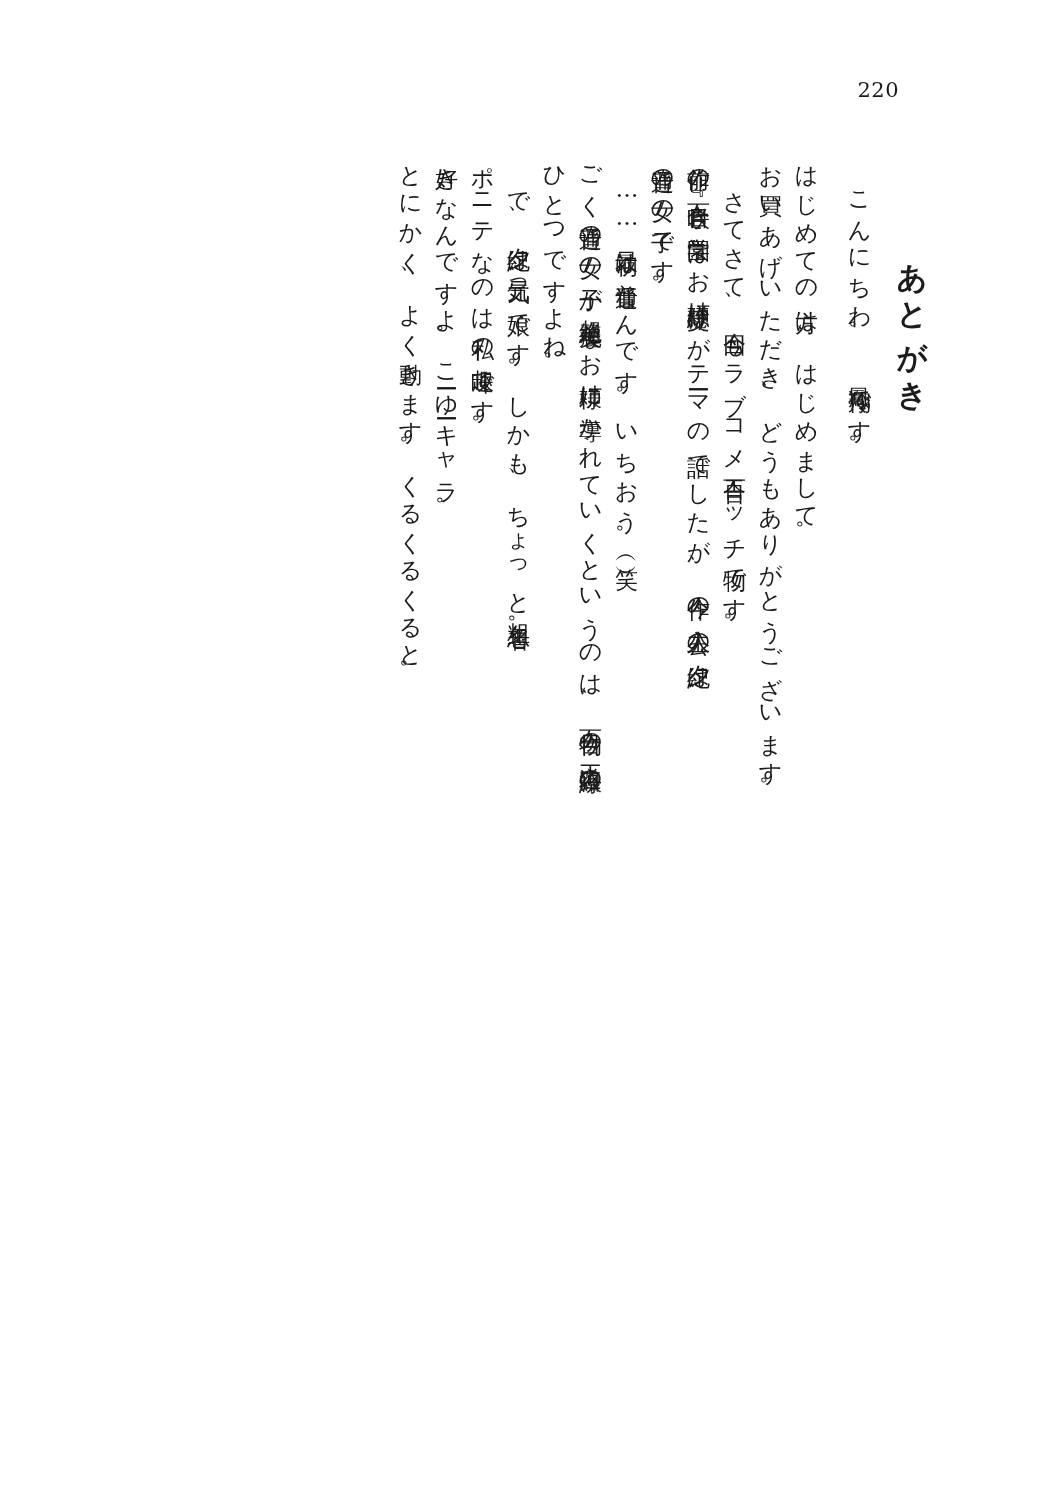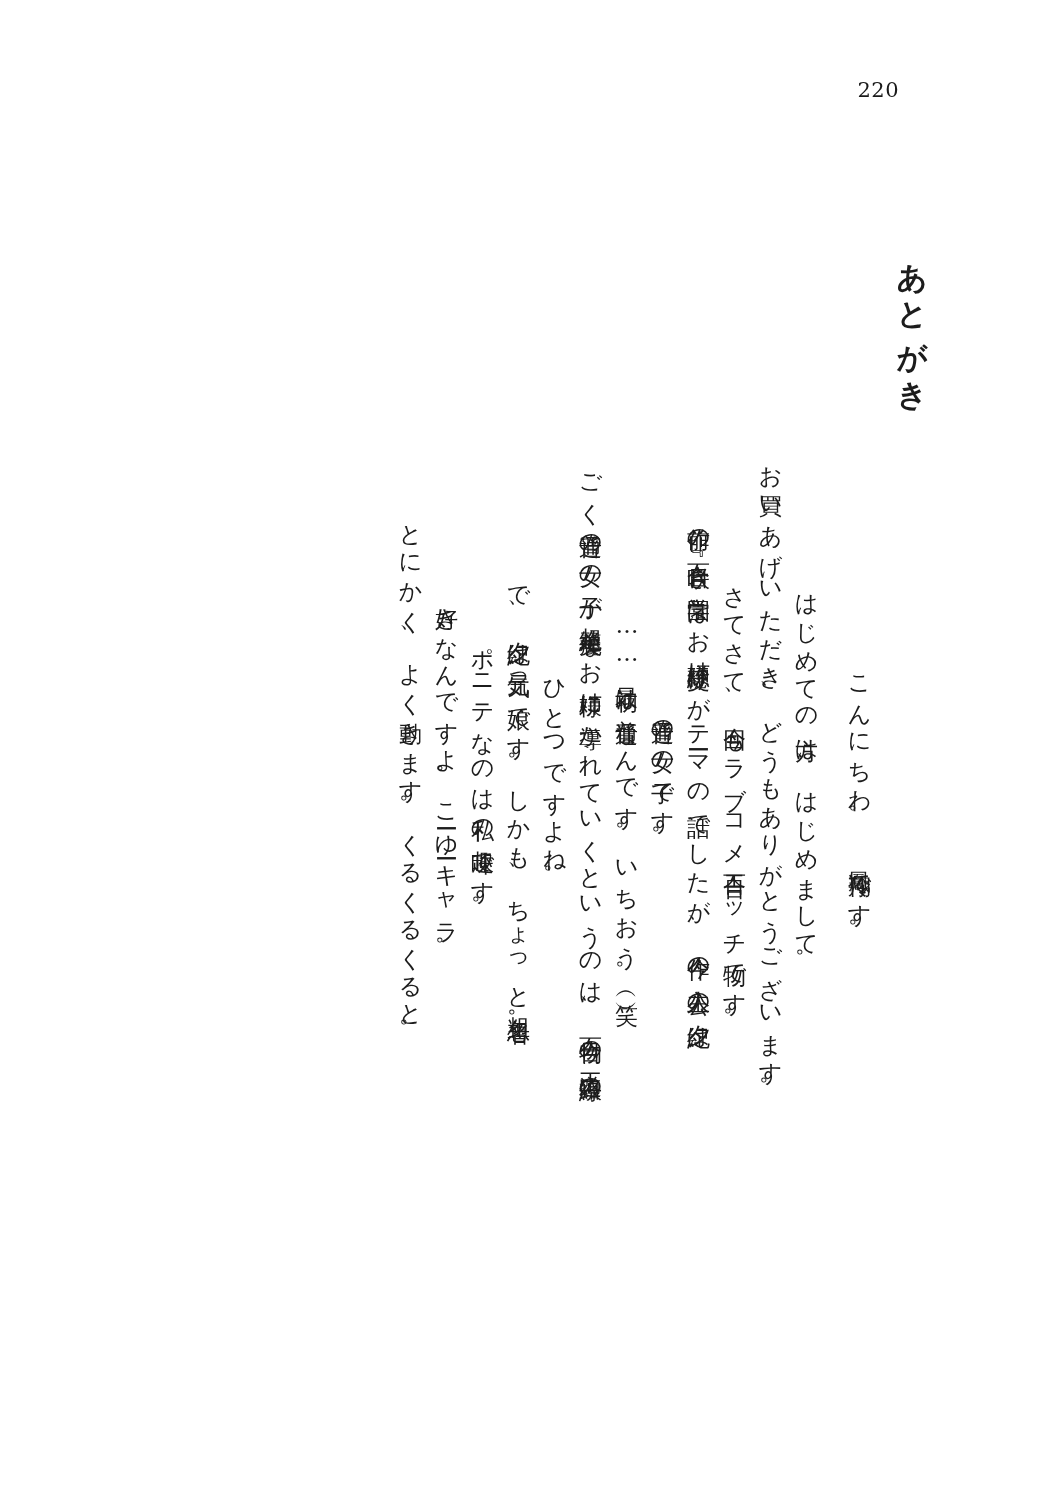--- a/index.html
+++ b/index.html
@@ -8,21 +8,20 @@
     background: #ffffff;
   }
   .page {
     position: relative;
     width: 1047px;
     height: 1500px;
     background: #ffffff;
     overflow: hidden;
     font-family: "DejaVu Serif", "Liberation Serif", serif;
     color: #1a1a1a;
-    text-align: center;
   }
   .page-number {
     position: absolute;
     top: 78px;
     right: 148px;
     font-size: 21px;
     letter-spacing: 0.5px;
     color: #1a1a1a;
     font-family: "DejaVu Serif", "Liberation Serif", serif;
   }

